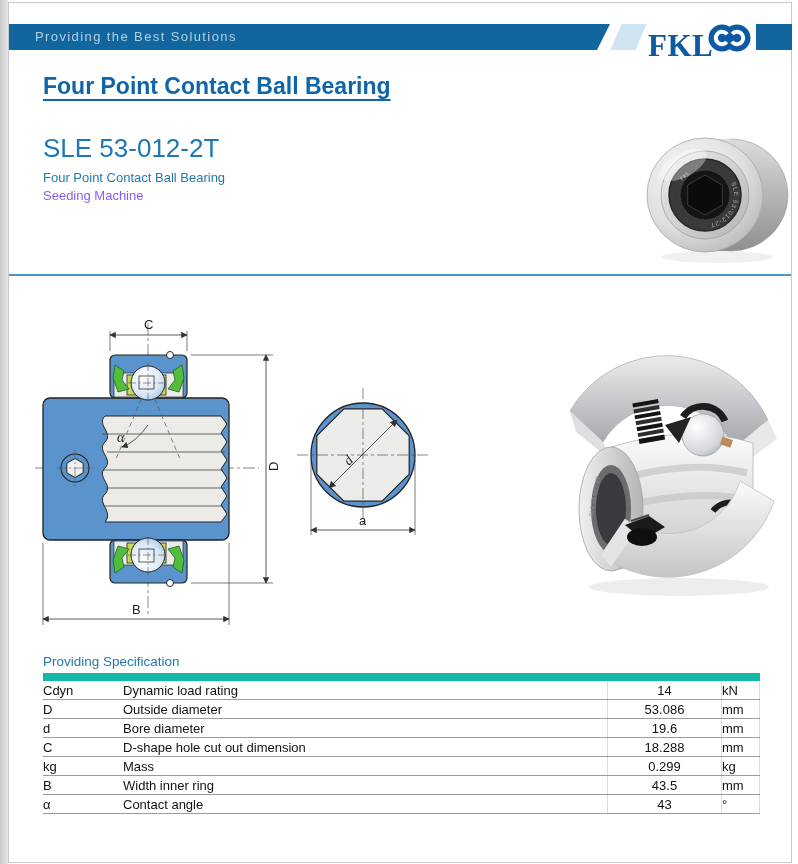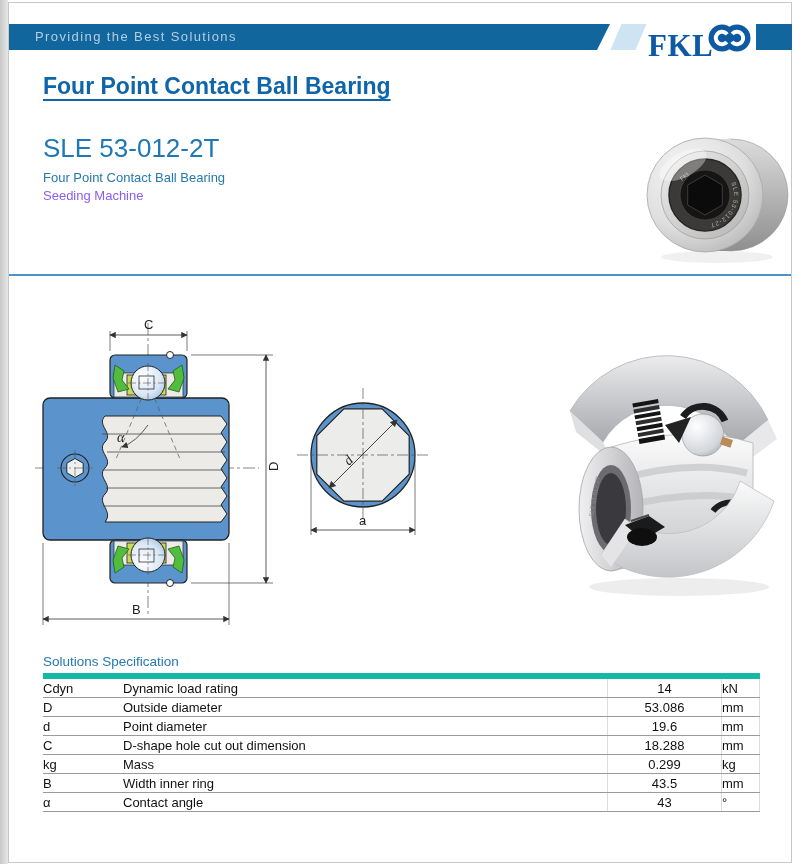--- a/index.html
+++ b/index.html
@@ -43,21 +43,21 @@
   .xsec{position:absolute;left:26px;top:310px;}
   .borefig{position:absolute;left:282px;top:379px;}
   .render3d{position:absolute;left:532px;top:336px;}
   .dimtxt{font-family:"Liberation Sans",sans-serif;font-size:13px;fill:#222;}
   .dimita{font-family:"Liberation Serif",serif;font-style:italic;font-size:14px;fill:#222;}
 
   
   .spec-heading{position:absolute;left:34px;top:651px;font-size:13.5px;color:#2479b0;}
   table.spec{position:absolute;left:34px;top:670px;width:714px;
     border-collapse:collapse;table-layout:fixed;
-    border-top:6px solid #14b8a6;}
+    border-top:8px solid #14b8a6;}
   table.spec td{height:18px;border-bottom:1px solid #9b9b9b;
     font-size:13px;color:#111;padding:0;white-space:nowrap;overflow:hidden;}
   td.c-sym{width:80px;padding-left:5px;}
   td.c-desc{width:484px;}
   td.c-val{width:113px;text-align:center;padding-right:8px;border-left:1px solid #ddd;}
   td.c-unit{width:37px;padding-left:3px;border-left:1px solid #ddd;border-right:1px solid #ddd;}
 </style>
 </head>
 <body>
 
@@ -241,38 +241,38 @@
         <rect x="95" y="92" width="26" height="4" fill="#2e2e2e"></rect>
       <rect x="95" y="98" width="26" height="5" fill="#141414"></rect>
     </g>
     <g>
       <path d="M84,186 l24,-9 l16,11 l-22,13 z" fill="#1b1b1c"></path>
       <ellipse cx="101" cy="198" rx="15" ry="9" fill="#0f0f10"></ellipse>
       <path d="M90,182 l18,-6" stroke="#4a4a4c" stroke-width="2" fill="none"></path>
     </g>
   </svg>
 
-  <div class="spec-heading">Solutions Specification</div>
+  <div class="spec-heading">Providing Specification</div>
   <table class="spec">
     <tbody>
       <tr>
         <td class="c-sym">Cdyn</td>
         <td class="c-desc">Dynamic load rating</td>
         <td class="c-val">14</td>
         <td class="c-unit">kN</td>
       </tr>
       <tr>
         <td class="c-sym">D</td>
         <td class="c-desc">Outside diameter</td>
         <td class="c-val">53.086</td>
         <td class="c-unit">mm</td>
       </tr>
       <tr>
         <td class="c-sym">d</td>
-        <td class="c-desc">Point diameter</td>
+        <td class="c-desc">Bore diameter</td>
         <td class="c-val">19.6</td>
         <td class="c-unit">mm</td>
       </tr>
       <tr>
         <td class="c-sym">C</td>
         <td class="c-desc">D-shape hole cut out dimension</td>
         <td class="c-val">18.288</td>
         <td class="c-unit">mm</td>
       </tr>
       <tr>

